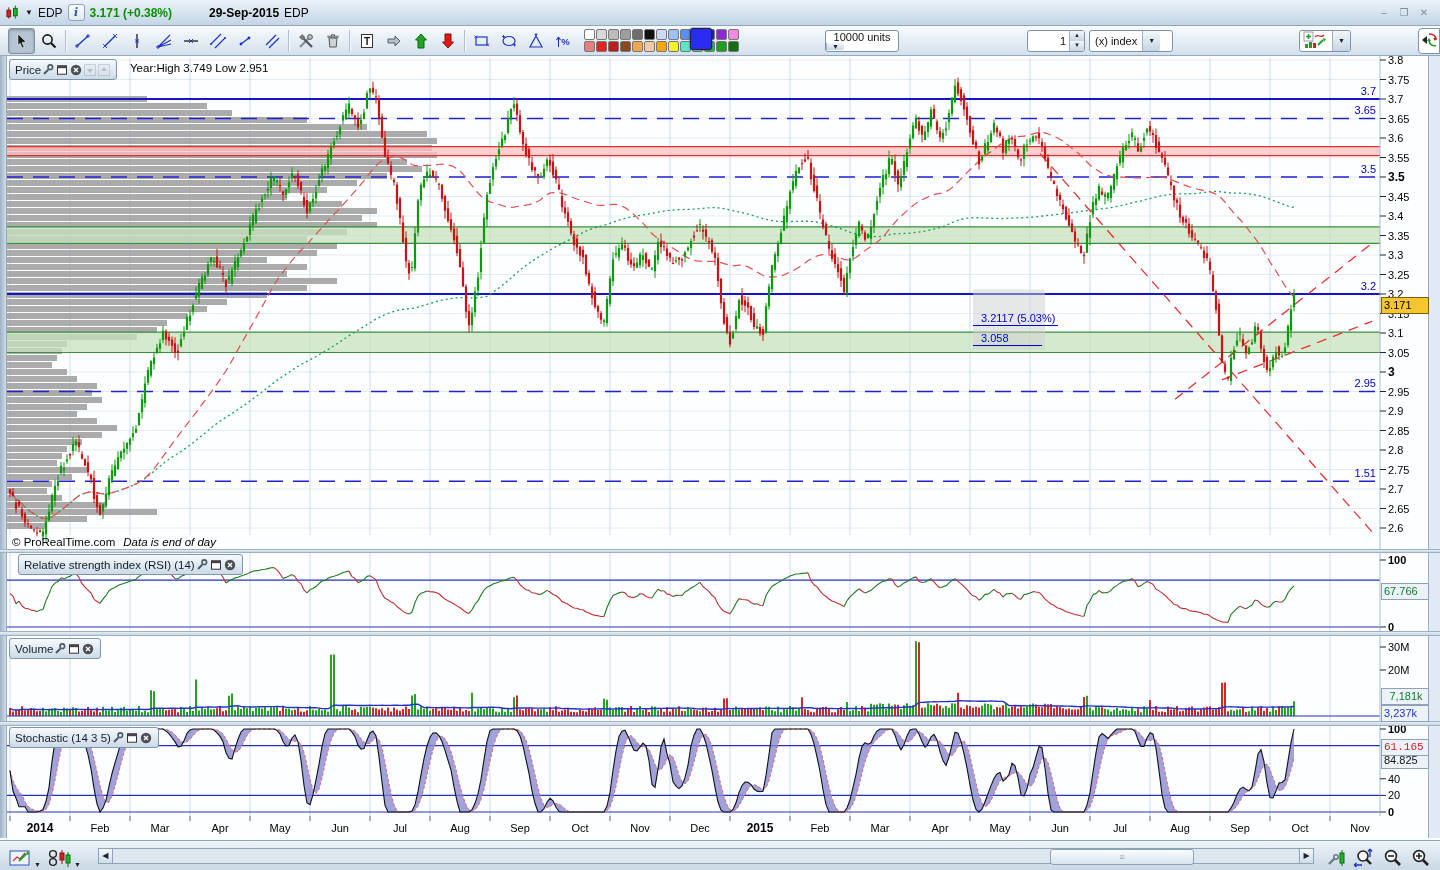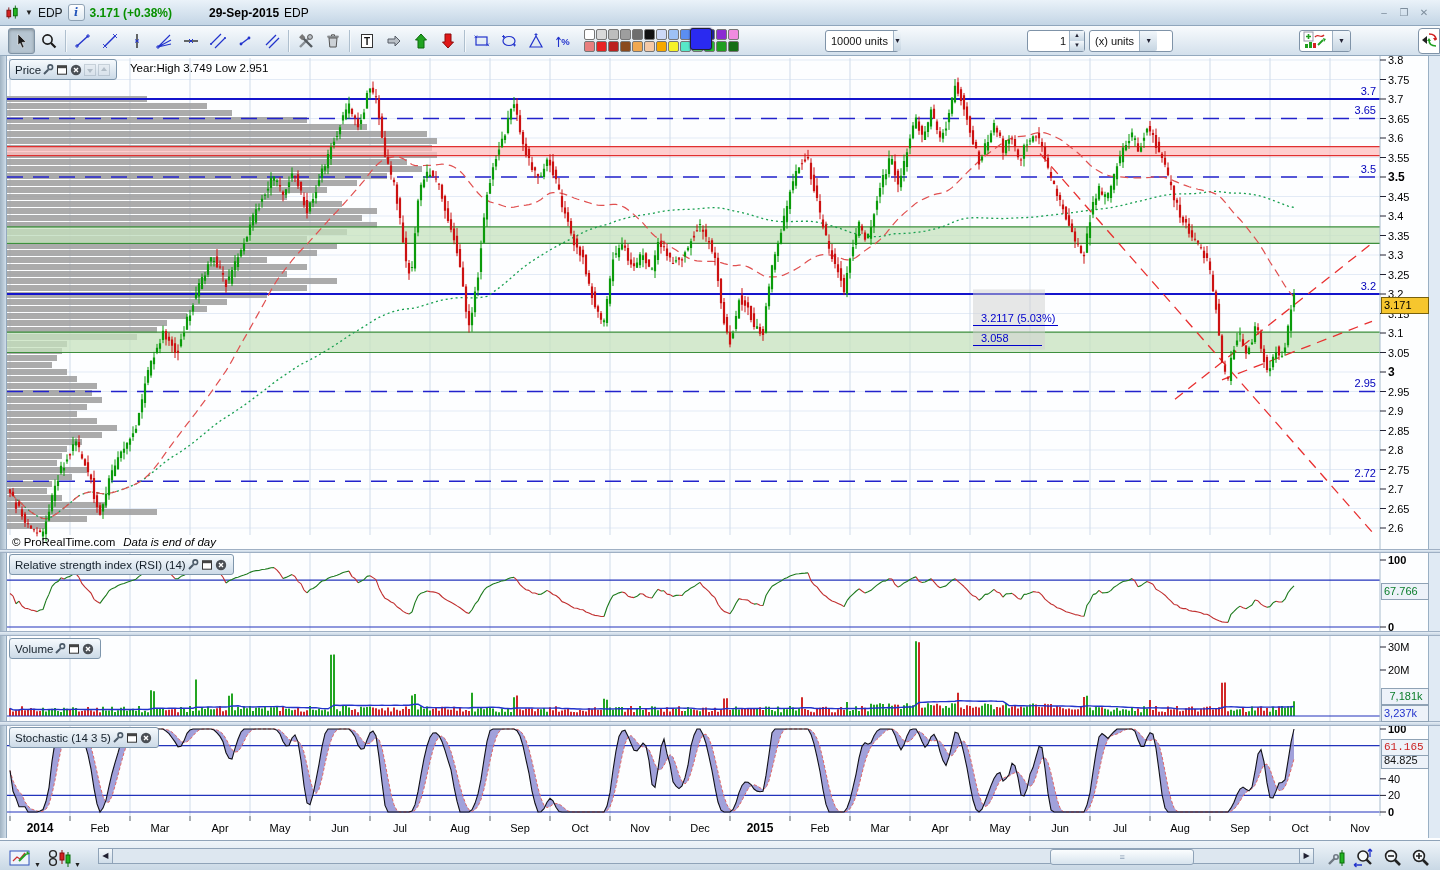--- a/index.html
+++ b/index.html
@@ -245,33 +245,33 @@
         <span class="swatch" style="background: rgb(245, 201, 166);"></span>
         <span class="swatch" style="background: rgb(245, 168, 0);"></span>
         <span class="swatch" style="background: rgb(245, 242, 40);"></span>
         <span class="swatch" style="background: rgb(88, 232, 200);"></span>
         <span class="swatch" style="background: rgb(116, 242, 116);"></span>
         <span class="swatch" style="background: rgb(39, 200, 39);"></span>
         <span class="swatch" style="background: rgb(31, 158, 31);"></span>
         <span class="swatch" style="background: rgb(21, 110, 21);"></span>
         <span class="bigswatch" style="background: rgb(42, 42, 240);"></span>
       </span>
-      <span class="combo" style="margin-left: 86px; width: 72px;">
+      <span class="combo" style="margin-left: 86px; width: 72px; flex-direction: column;">
         <span class="val">10000 units</span>
         <span class="dd">▼</span>
       </span>
       <span class="spin" style="margin-left: 128px;">
         <span class="val">1</span>
         <span class="arrows">
           <span>▲</span>
           <span>▼</span>
         </span>
       </span>
       <span class="combo" style="margin-left: 4px; width: 82px;">
-        <span class="val">(x) units</span>
+        <span class="val">(x) index</span>
         <span class="dd">▼</span>
       </span>
       <span class="combo" style="margin-left: 126px; background: rgb(255, 255, 255);">
         <span style="padding:1px 3px;"><svg width="26" height="18" viewBox="0 0 26 18">
             <rect x="1" y="1" width="9" height="9" fill="#fff" stroke="#99a"></rect>
             <path d="M3 5.5h5M5.5 3v5" stroke="#22a022" stroke-width="1.6"></path>
             <rect x="2" y="13" width="3" height="4" fill="#20a020"></rect>
             <rect x="6" y="11" width="3" height="6" fill="#20a020"></rect>
             <rect x="10" y="12" width="3" height="5" fill="#d42222"></rect>
             <path d="M12 6c3-4 6 2 9-2" stroke="#d42222" fill="none" stroke-width="1.3"></path>
@@ -734,21 +734,21 @@
       </span>
   </div>
   <div class="range-info">Year:High 3.749 Low 2.951</div>
   <div class="copyright">
     <span>© ProRealTime.com</span><span class="it">Data is end of day</span>
   </div>
 
   <div class="sel-label" id="sel-high" style="top: 272px; margin-top: 40px;">3.2117 (5.03%)</div>
   <div class="sel-label" id="sel-low" style="top: 332px;">3.058</div>
 
-  <div class="panel-header" style="left:9px;top:554px;">
+  <div class="panel-header" style="left:18px;top:554px;">
     <span>Relative strength index (RSI) (14)</span>
     <span class="hicon">
         <svg width="12" height="12" viewBox="0 0 12 12">
           <path d="M2 10l4.2-4.2" stroke="#4b5a68" stroke-width="2"></path>
           <circle cx="8.3" cy="3.2" r="2.3" fill="none" stroke="#4b5a68" stroke-width="1.6"></circle>
         </svg>
       </span>
     <span class="hicon">
         <svg width="12" height="12" viewBox="0 0 12 12">
           <rect x="1.5" y="1.8" width="9" height="8.4" fill="#fff" stroke="#333"></rect>
@@ -872,14 +872,14 @@
           <path d="M14 12l5 5" stroke="#222" stroke-width="2.6"></path>
         </svg>
     </span>
   </div>
 
 <div class="lvl-label" style="top: 85px;">3.7</div>
     <div class="lvl-label" style="top: 104px;">3.65</div>
     <div class="lvl-label" style="top: 163px;">3.5</div>
     <div class="lvl-label" style="top: 280px;">3.2</div>
     <div class="lvl-label" style="top: 377px;">2.95</div>
-    <div class="lvl-label" style="top: 467px;">2.72</div>
+    <div class="lvl-label" style="top: 467px;">1.51</div>
   </div>
 
 </body></html>

